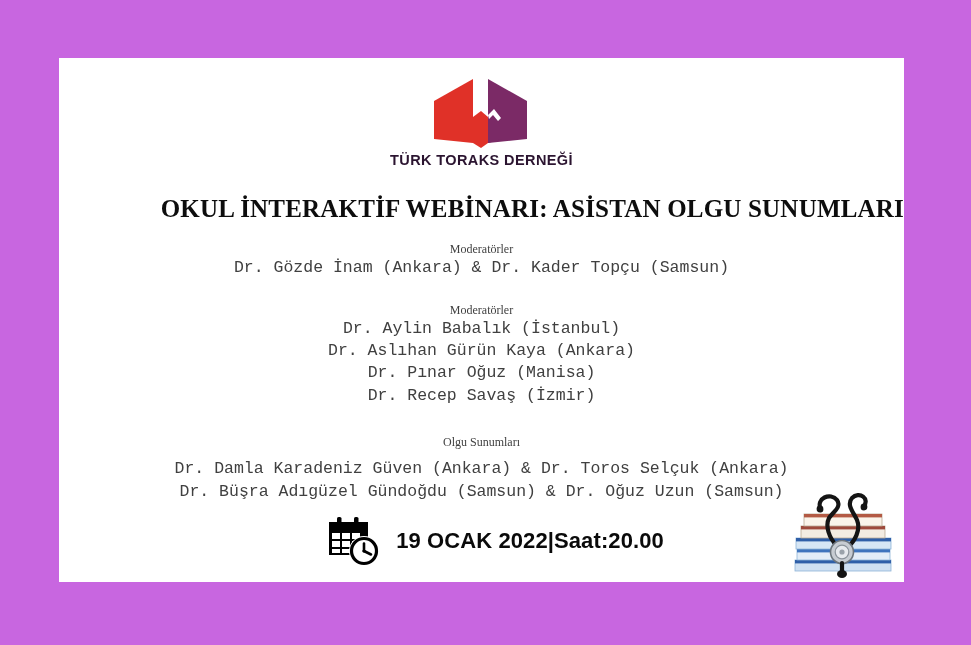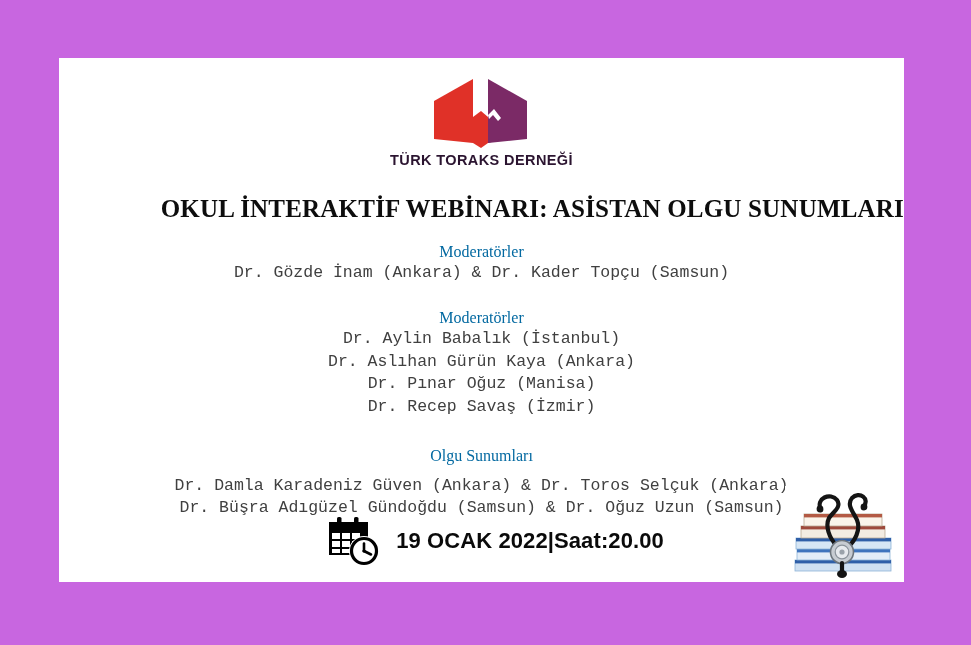--- a/index.html
+++ b/index.html
@@ -72,23 +72,23 @@
     position: absolute;
     left: 0;
     top: 183px;
     width: 100%;
     text-align: center;
   }
 
   .section { text-align: center; }
 
   .section-heading {
-    color: #0369a1;
+    color: #404040;
     font-family: "Liberation Serif", "DejaVu Serif", serif;
-    font-size: 16px;
+    font-size: 12px;
     line-height: 1.34;
     white-space: nowrap;
   }
 
   .section-lines {
     font-family: Liberation Mono, monospace;
     font-size: 16.5px;
     color: #404040;
     line-height: 1.36;
   }

